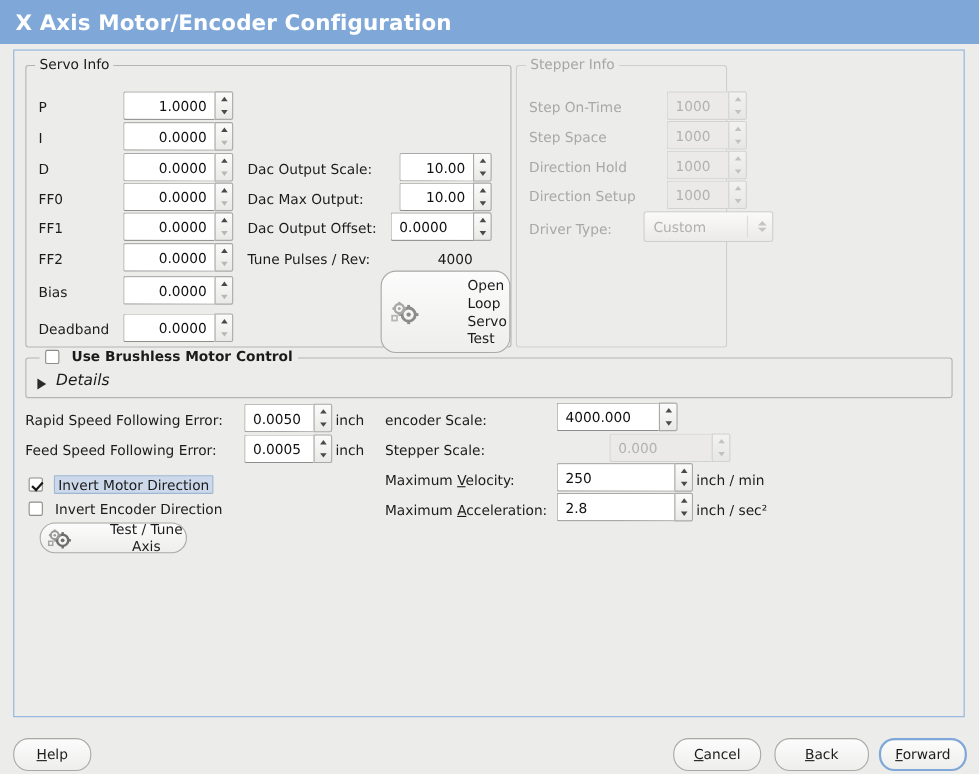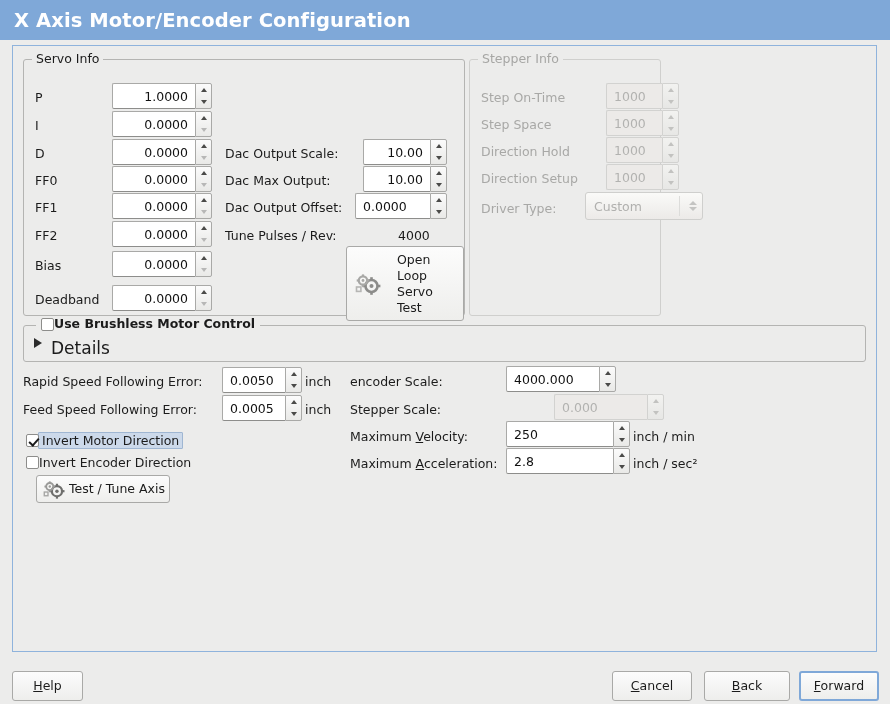--- a/index.html
+++ b/index.html
@@ -96,55 +96,55 @@
     display:flex;flex-direction:column;gap:2px;}
   .combo .updn i{display:block;width:0;height:0;
     border-left:4px solid transparent;border-right:4px solid transparent;}
   .combo .updn i.u1{border-bottom:4.5px solid #c4c4c2;}
   .combo .updn i.d1{border-top:4.5px solid #c4c4c2;}
 
   
   .btn{
     position:absolute;box-sizing:border-box;
     background:linear-gradient(#fcfcfc,#eeeeec);
-    border:1px solid #a9a9a7;border-radius:3px;
+    border:1px solid #a9a9a7;border-radius:14px;
     display:flex;align-items:center;justify-content:center;
     font-size:12.5px;color:#1b1b1b;cursor:default;
-    text-align:center;line-height:16px;
+    text-align:center;line-height:16px;gap:28px;
   }
   .btn.focus{
     border:2px solid #7fa8d8;
     background:linear-gradient(#fcfcfc,#eeeeec);
   }
 
   
   .gears{position:relative;display:inline-block;width:26px;height:22px;flex:0 0 26px;}
   .gears svg{position:absolute;left:0;top:0;}
 
   
-  .cbx{position:absolute;display:flex;align-items:center;gap:0;font-size:12.5px;}
+  .cbx{position:absolute;display:flex;align-items:center;gap:11px;font-size:12.5px;}
   .cbx .box{
     width:13px;height:13px;flex:0 0 13px;box-sizing:border-box;
     background:#ffffff;border:1px solid #8d8d8b;border-radius:2px;
     position:relative;
   }
   .cbx .box.checked::after{
     content:"";position:absolute;left:3.5px;top:0.5px;
     width:4px;height:8px;border:solid #1b1b1b;border-width:0 2px 2px 0;
     transform:rotate(42deg);
   }
   .cbx .txt{white-space:nowrap;}
   .cbx.bold .txt{font-weight:bold;}
   .cbx.sel .txt{
     background:#ccd9ea;border:1px solid #9fb6d2;
     padding:0 3px;margin-left:-1px;border-radius:1px;
   }
 
   
-  .expander{position:absolute;display:flex;align-items:flex-start;gap:9px;font-size:17px;}
+  .expander{position:absolute;display:flex;align-items:flex-end;gap:9px;font-size:14px;font-style:italic;}
   .expander .tri{
     width:0;height:0;flex:0 0 auto;
     border-top:5.5px solid transparent;border-bottom:5.5px solid transparent;
     border-left:8px solid #2b2b2b;
   }
 
   
   .btnbar{position:absolute;left:0;top:656px;width:890px;height:48px;}
 </style>
 </head>

